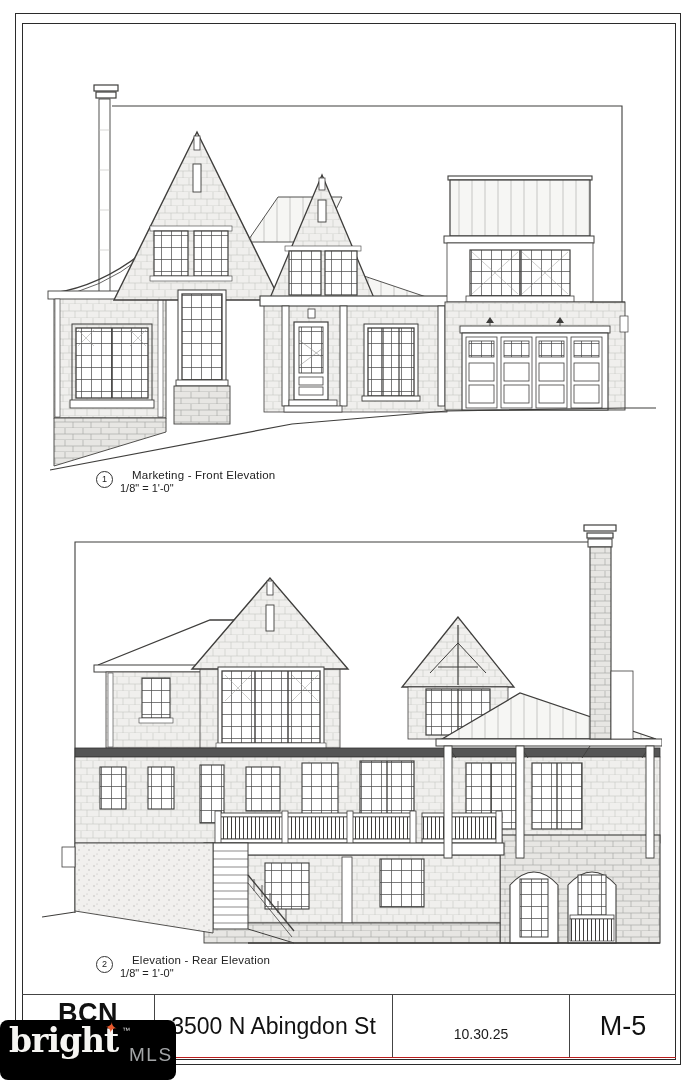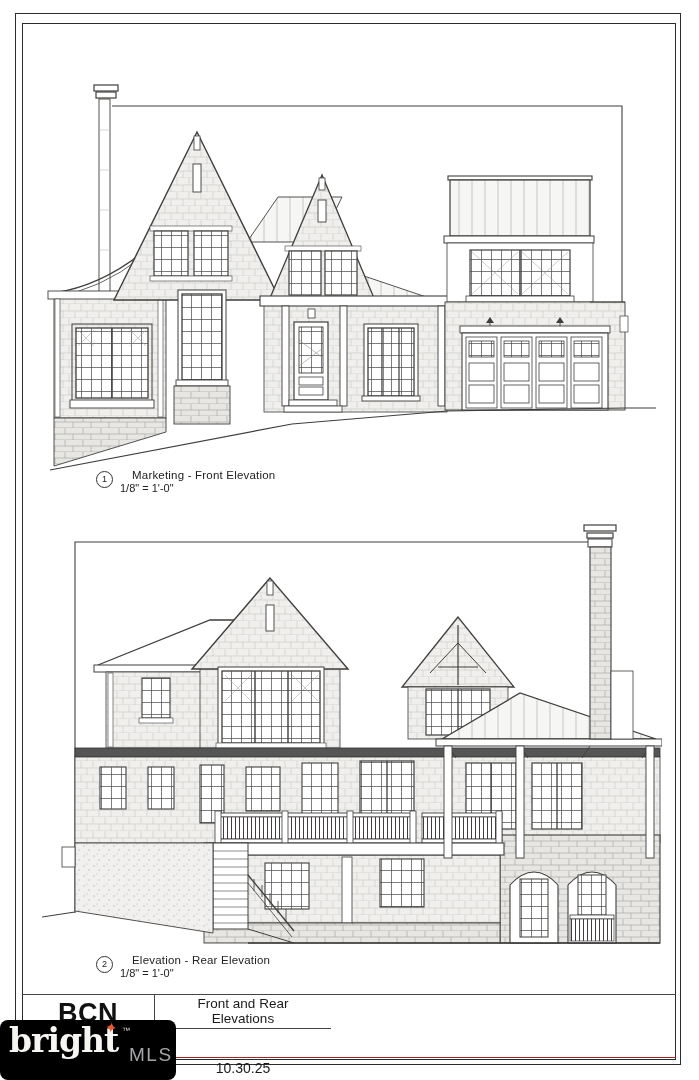--- a/index.html
+++ b/index.html
@@ -307,27 +307,25 @@
   <div class="dwg-label" style="left:96px;top:954px;">
     <span class="num-bubble">2</span>
     <div class="dwg-label-text">
       <div class="dwg-title">Elevation - Rear Elevation</div>
       <div class="dwg-scale">1/8" = 1'-0"</div>
     </div>
   </div>
 
   <div class="title-block">
     <div class="tb-cell tb-logo">BCN</div>
+    <div class="tb-cell tb-address">3500 N Abingdon St</div>
     <div class="tb-cell tb-sheettitle">
-      <div class="tb-title-lines">
-        <div>Front and Rear</div>
-        <div>Elevations</div>
-      </div>
       <div class="tb-date">10.30.25</div>
     </div>
+    <div class="tb-cell tb-number">M-5</div>
   </div>
 
   <div class="watermark" style="background: #000000; border-radius: 8px;">
     <span class="wm-brand" style="color: rgb(246, 245, 242);">bright</span>
     <span class="wm-spark" style="color: rgb(232, 90, 46);">✦</span>
     <span class="wm-tm" style="color: rgb(216, 216, 216);">™</span>
     <span class="wm-mls" style="color: rgb(163, 165, 167);">MLS</span>
   </div>
 </div>
 

